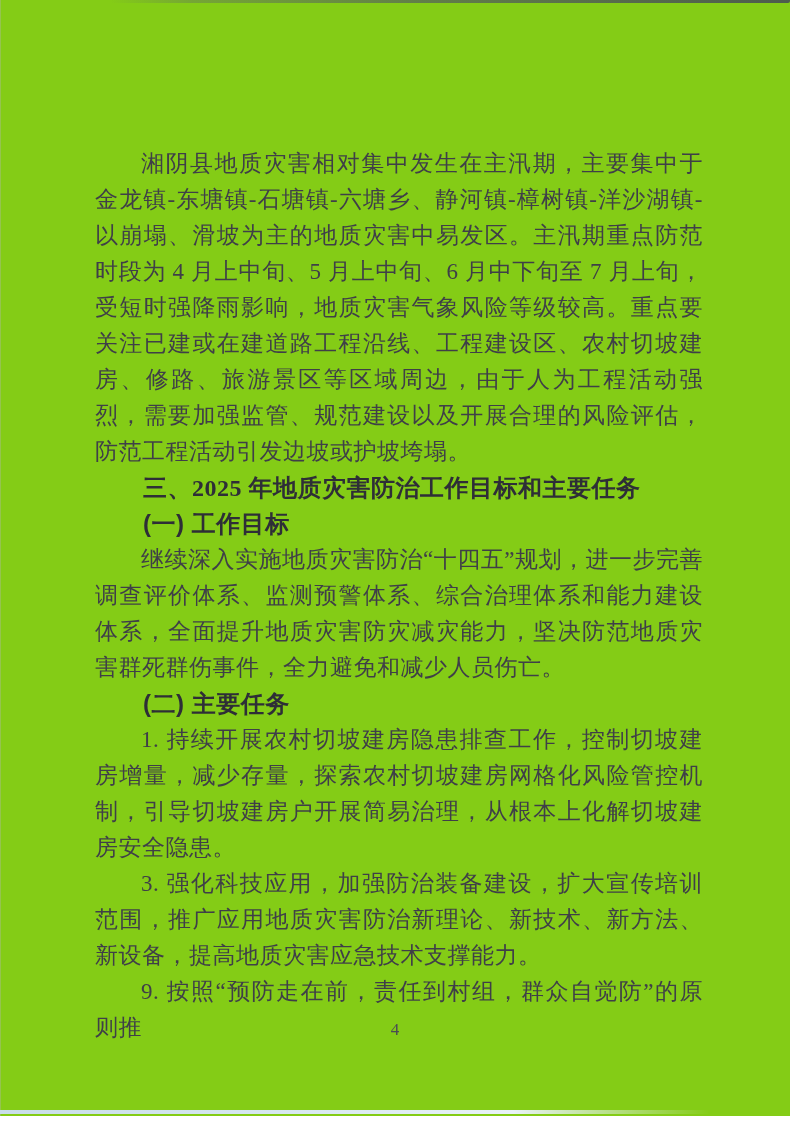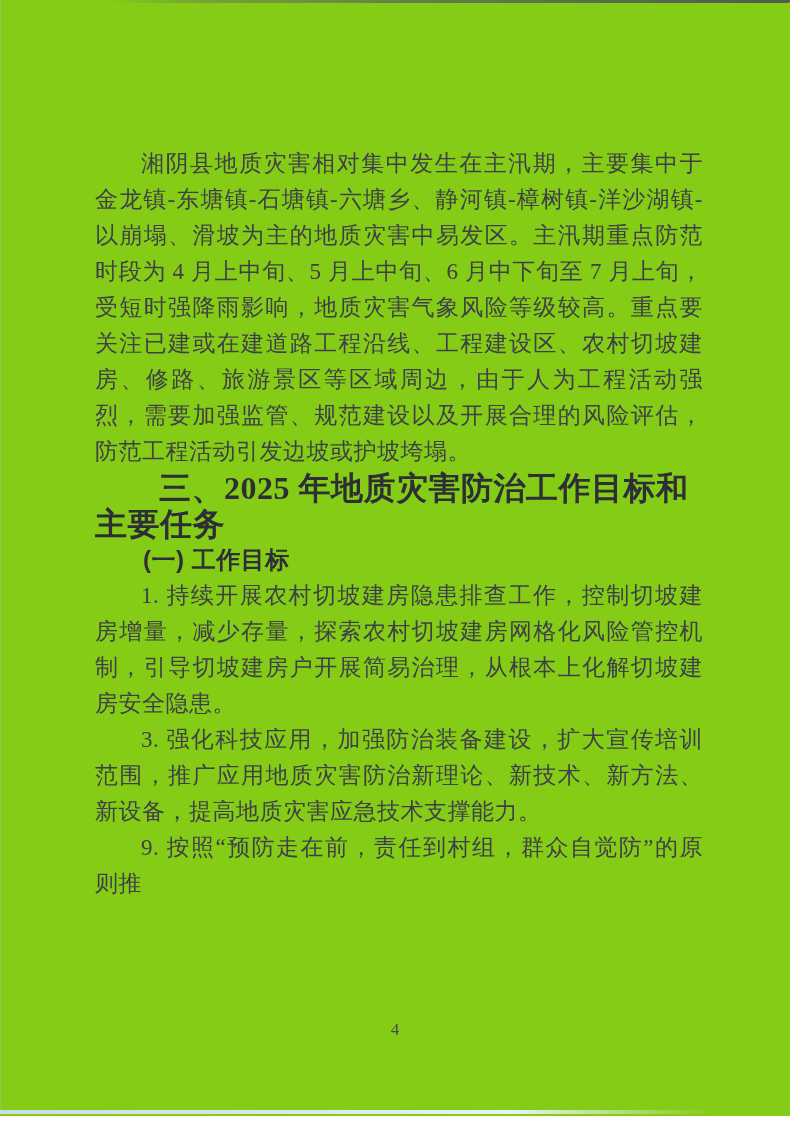--- a/index.html
+++ b/index.html
@@ -50,21 +50,21 @@
     font-size: 23px;
     line-height: 36px;
     letter-spacing: 0.5px;
     color: #3f3f48;
     text-align: justify;
     text-indent: 2em;
   }
   .content p.heading-section {
     font-weight: bold;
     color: #2e2e37;
-    font-size: 32px;
+    font-size: 24px;
     text-align: left;
   }
   .content p.heading-sub {
     font-weight: bold;
     color: #2e2e37;
     font-size: 24px;
     text-align: left;
     font-family: Liberation Sans, sans-serif;
   }
   .page-number {
@@ -83,20 +83,22 @@
 <body>
 
 <div class="page">
 
   <div class="edge-top"></div>
 
   <div class="content">
     <p class="paragraph">湘阴县地质灾害相对集中发生在主汛期，主要集中于金龙镇-东塘镇-石塘镇-六塘乡、静河镇-樟树镇-洋沙湖镇-以崩塌、滑坡为主的地质灾害中易发区。主汛期重点防范时段为 4 月上中旬、5 月上中旬、6 月中下旬至 7 月上旬，受短时强降雨影响，地质灾害气象风险等级较高。重点要关注已建或在建道路工程沿线、工程建设区、农村切坡建房、修路、旅游景区等区域周边，由于人为工程活动强烈，需要加强监管、规范建设以及开展合理的风险评估，防范工程活动引发边坡或护坡垮塌。</p>
     <p class="heading-section">三、2025 年地质灾害防治工作目标和主要任务</p>
     <p class="heading-sub">(一) 工作目标</p>
+    <p class="paragraph">继续深入实施地质灾害防治“十四五”规划，进一步完善调查评价体系、监测预警体系、综合治理体系和能力建设体系，全面提升地质灾害防灾减灾能力，坚决防范地质灾害群死群伤事件，全力避免和减少人员伤亡。</p>
+    <p class="heading-sub">(二) 主要任务</p>
     <p class="paragraph numbered-item">1. 持续开展农村切坡建房隐患排查工作，控制切坡建房增量，减少存量，探索农村切坡建房网格化风险管控机制，引导切坡建房户开展简易治理，从根本上化解切坡建房安全隐患。</p>
     <p class="paragraph numbered-item">3. 强化科技应用，加强防治装备建设，扩大宣传培训范围，推广应用地质灾害防治新理论、新技术、新方法、新设备，提高地质灾害应急技术支撑能力。</p>
     <p class="paragraph numbered-item">9. 按照“预防走在前，责任到村组，群众自觉防”的原则推</p>
   </div>
 
   <div class="page-number">4</div>
 
   <div class="edge-bottom"></div>
 
 </div>

